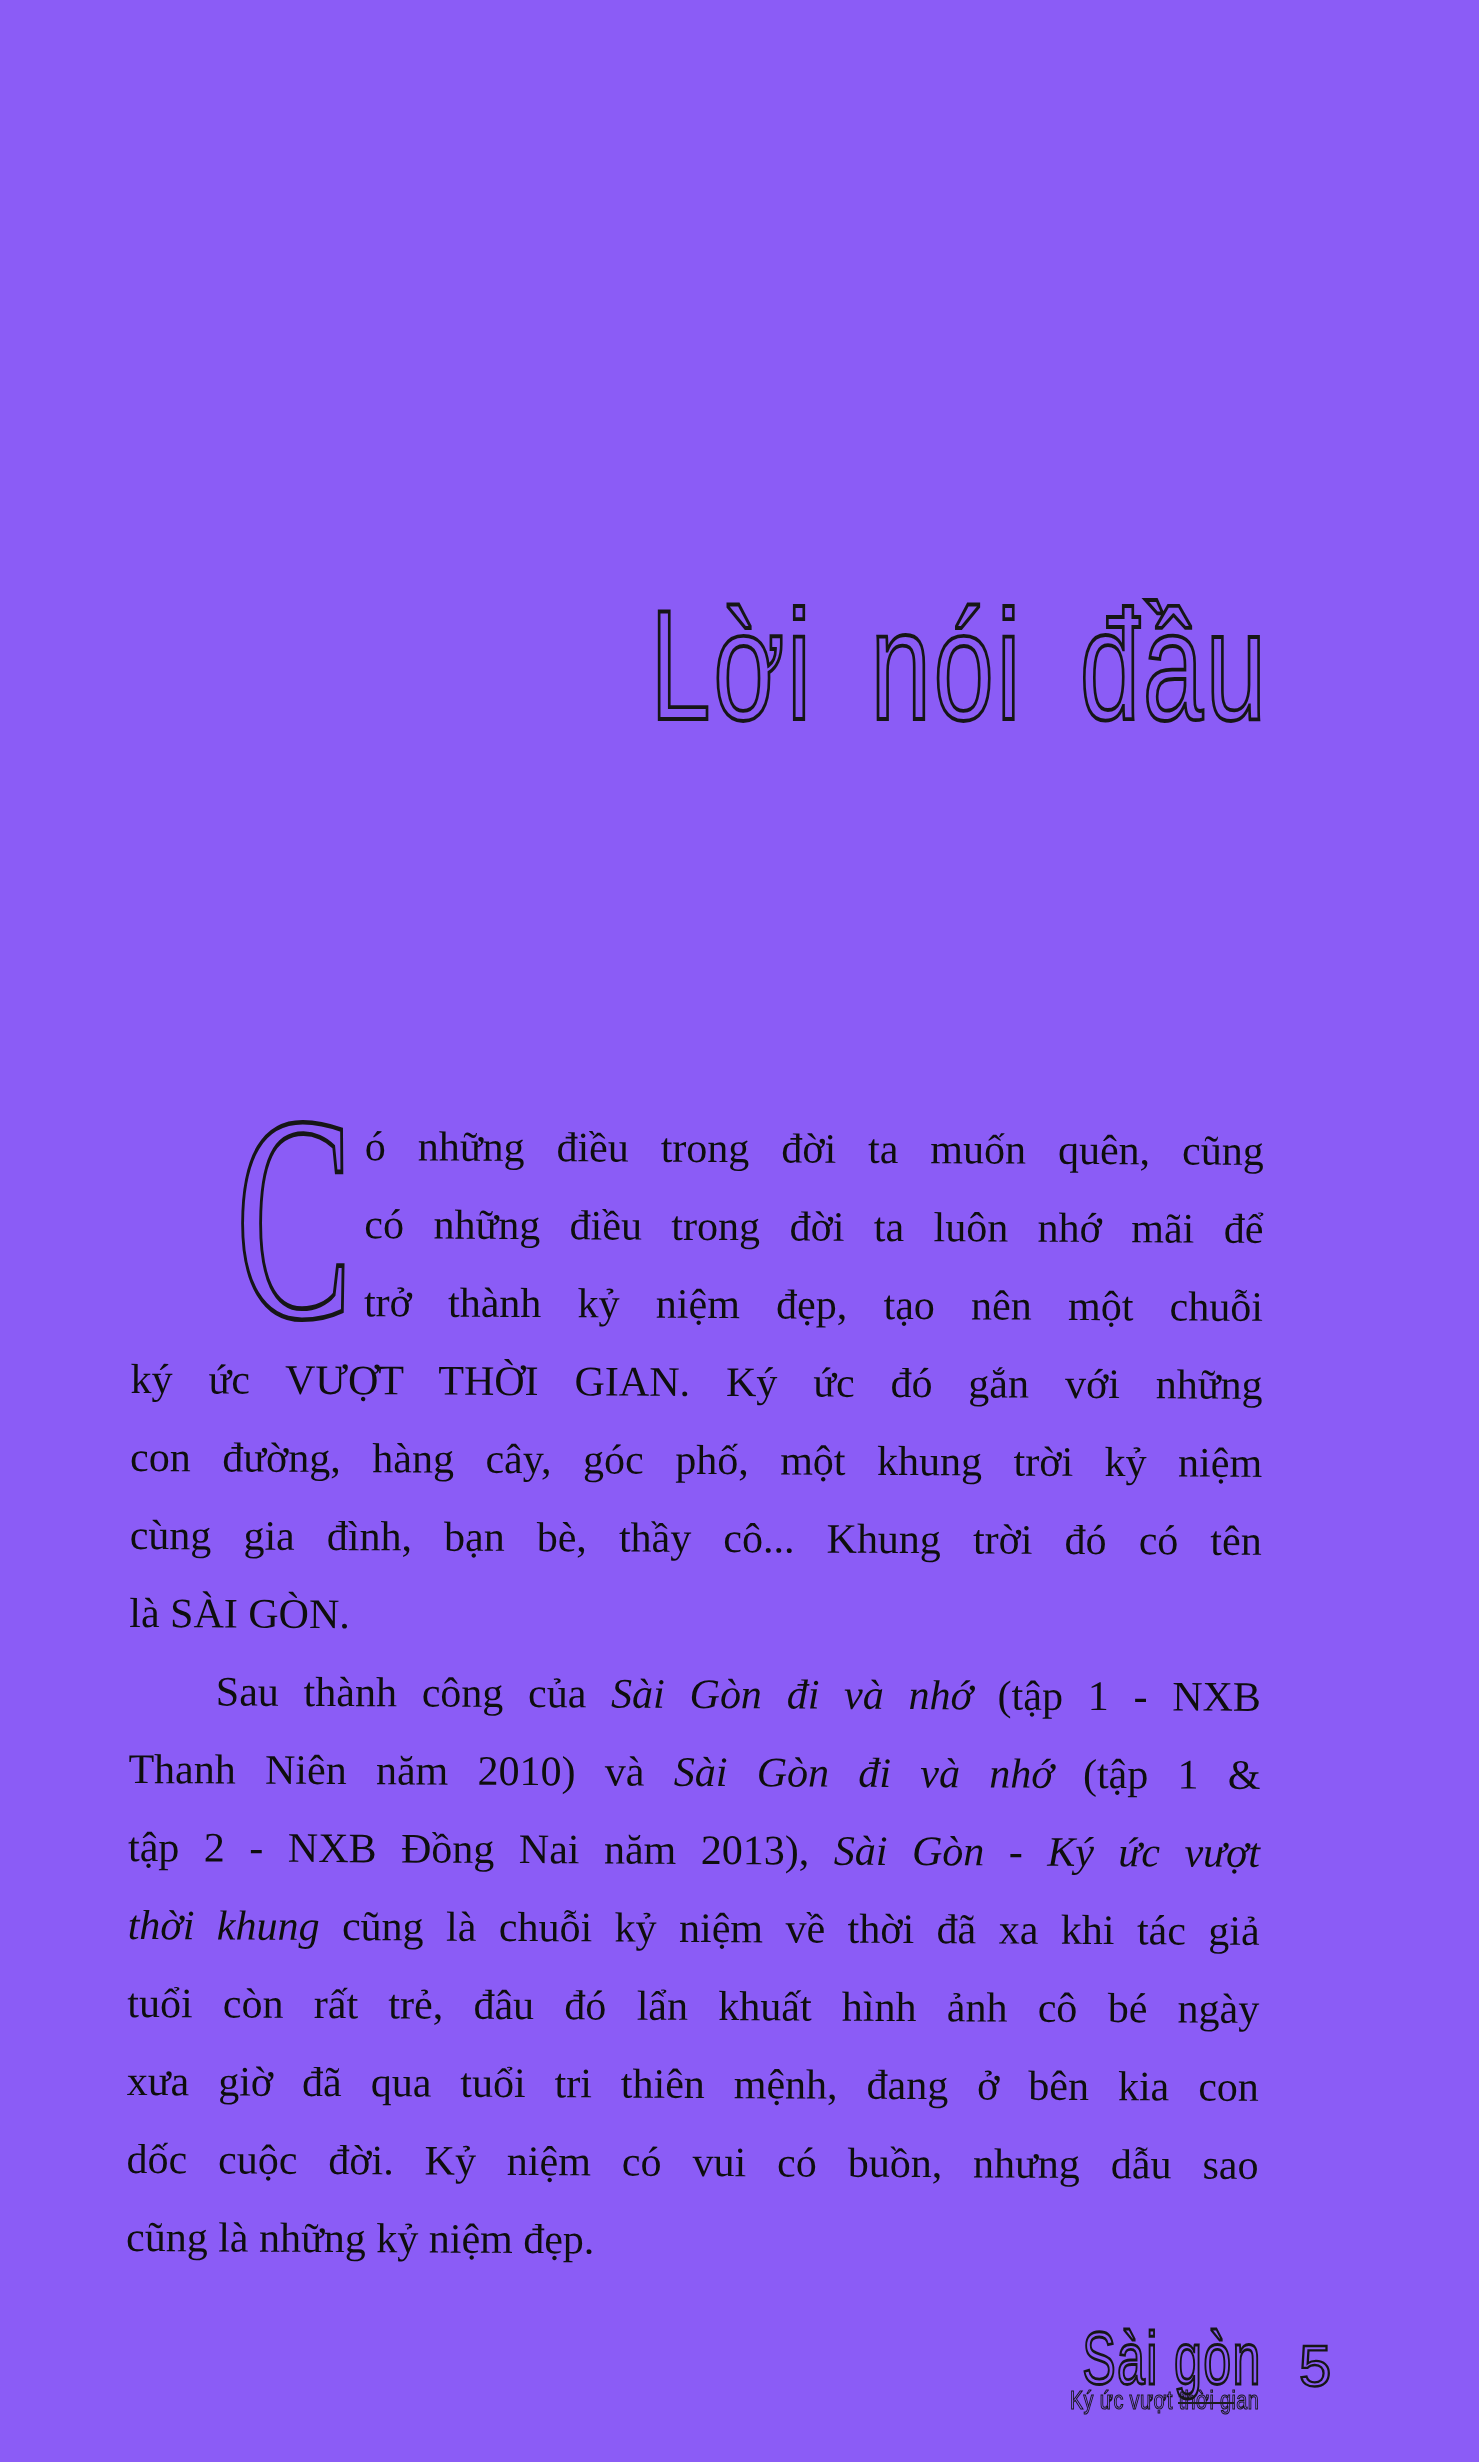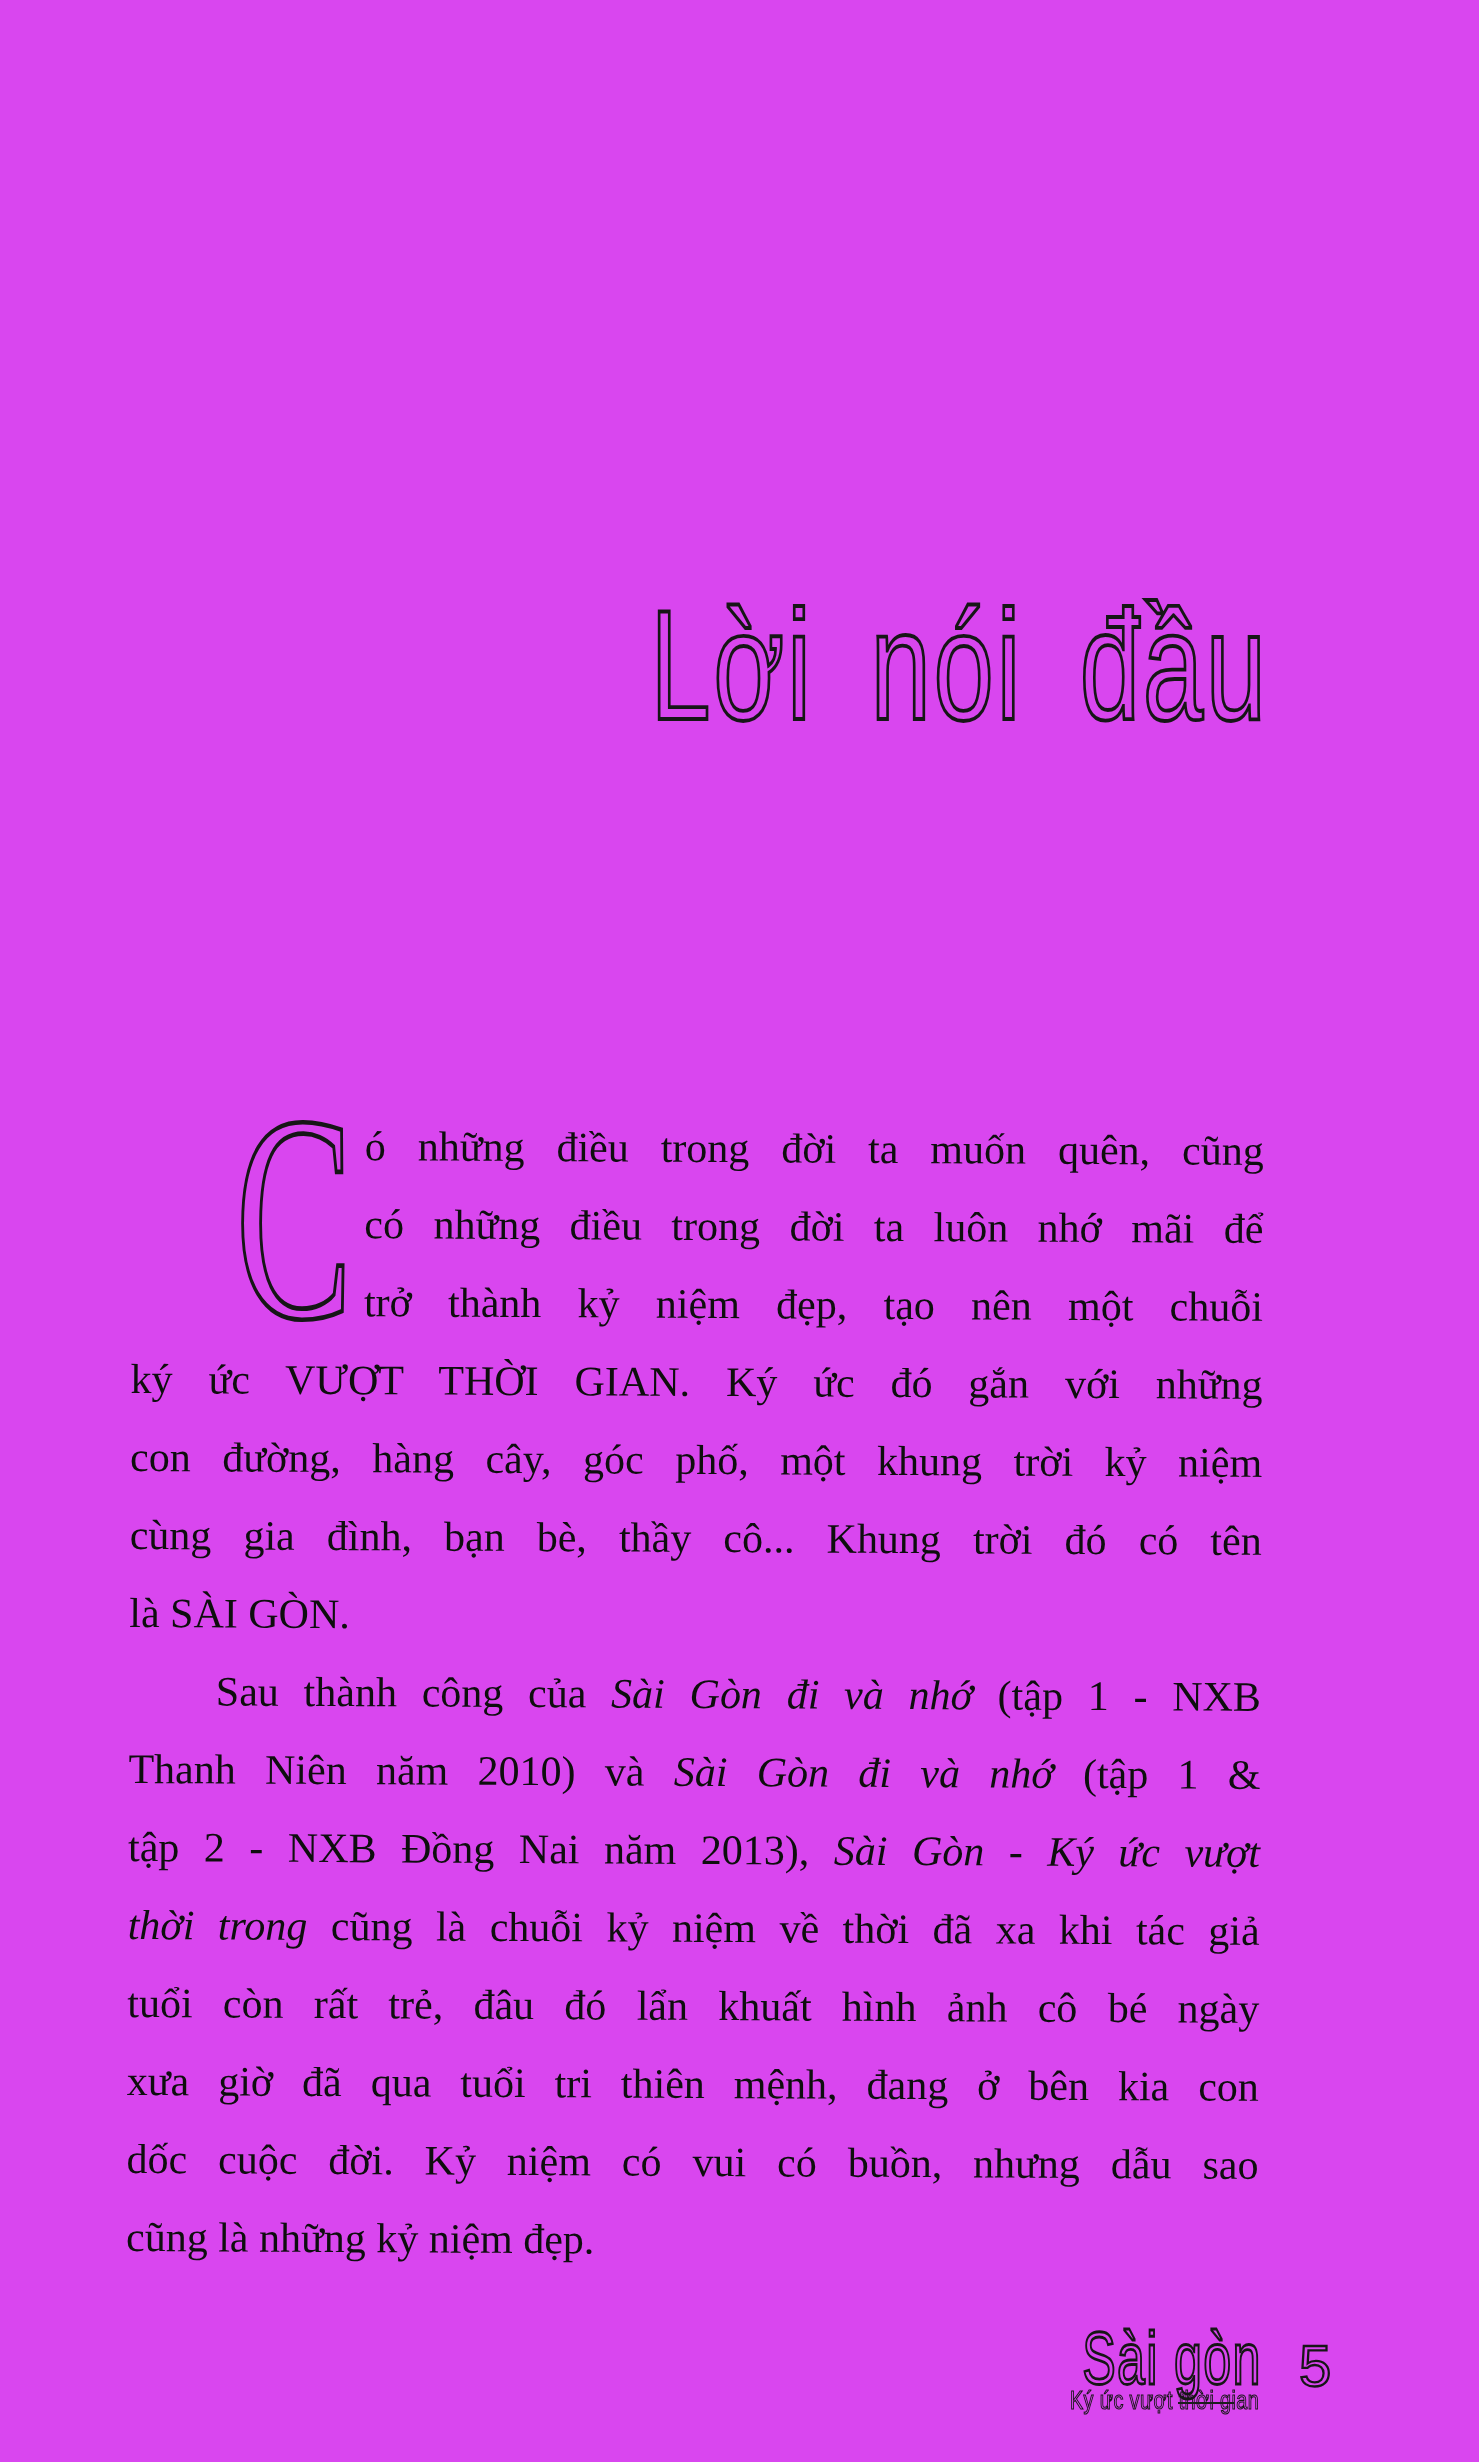--- a/index.html
+++ b/index.html
@@ -4,21 +4,21 @@
 <style>
   html, body {
     margin: 0;
     padding: 0;
     background: #ffffff;
   }
   .page {
     position: relative;
     width: 1480px;
     height: 2462px;
-    background: #d946ef;
+    background: #8b5cf6;
     overflow: hidden;
     color: #0e0e0e;
   }
 
   
   .thin { color: #161616; }
   @supports (-webkit-text-stroke: 2px #000) {
     .thin {
       color: transparent;
       -webkit-text-stroke: var(--sw, 2.8px) #161616;
@@ -137,21 +137,21 @@
         <div class="line beside-cap"><span>trở thành kỷ niệm đẹp, tạo nên một chuỗi</span></div>
         <div class="line"><span>ký ức VƯỢT THỜI GIAN. Ký ức đó gắn với những</span></div>
         <div class="line"><span>con đường, hàng cây, góc phố, một khung trời kỷ niệm</span></div>
         <div class="line"><span>cùng gia đình, bạn bè, thầy cô... Khung trời đó có tên</span></div>
         <div class="line last"><span>là SÀI GÒN.</span></div>
       </div>
       <div class="paragraph">
         <div class="line indent"><span>Sau thành công của </span><span class="italic">Sài Gòn đi và nhớ</span><span> (tập 1 - NXB</span></div>
         <div class="line"><span>Thanh Niên năm 2010) và </span><span class="italic">Sài Gòn đi và nhớ</span><span> (tập 1 &amp;</span></div>
         <div class="line"><span>tập 2 - NXB Đồng Nai năm 2013), </span><span class="italic">Sài Gòn - Ký ức vượt</span></div>
-        <div class="line"><span class="italic">thời trong</span><span> cũng là chuỗi kỷ niệm về thời đã xa khi tác giả</span></div>
+        <div class="line"><span class="italic">thời khung</span><span> cũng là chuỗi kỷ niệm về thời đã xa khi tác giả</span></div>
         <div class="line"><span>tuổi còn rất trẻ, đâu đó lẩn khuất hình ảnh cô bé ngày</span></div>
         <div class="line"><span>xưa giờ đã qua tuổi tri thiên mệnh, đang ở bên kia con</span></div>
         <div class="line"><span>dốc cuộc đời. Kỷ niệm có vui có buồn, nhưng dẫu sao</span></div>
         <div class="line last"><span>cũng là những kỷ niệm đẹp.</span></div>
       </div>
     </div>
 
   <div class="logo-title thin">Sài gòn</div>
 
   <div class="logo-subtitle thin">Ký ức vượt thời gian</div>

